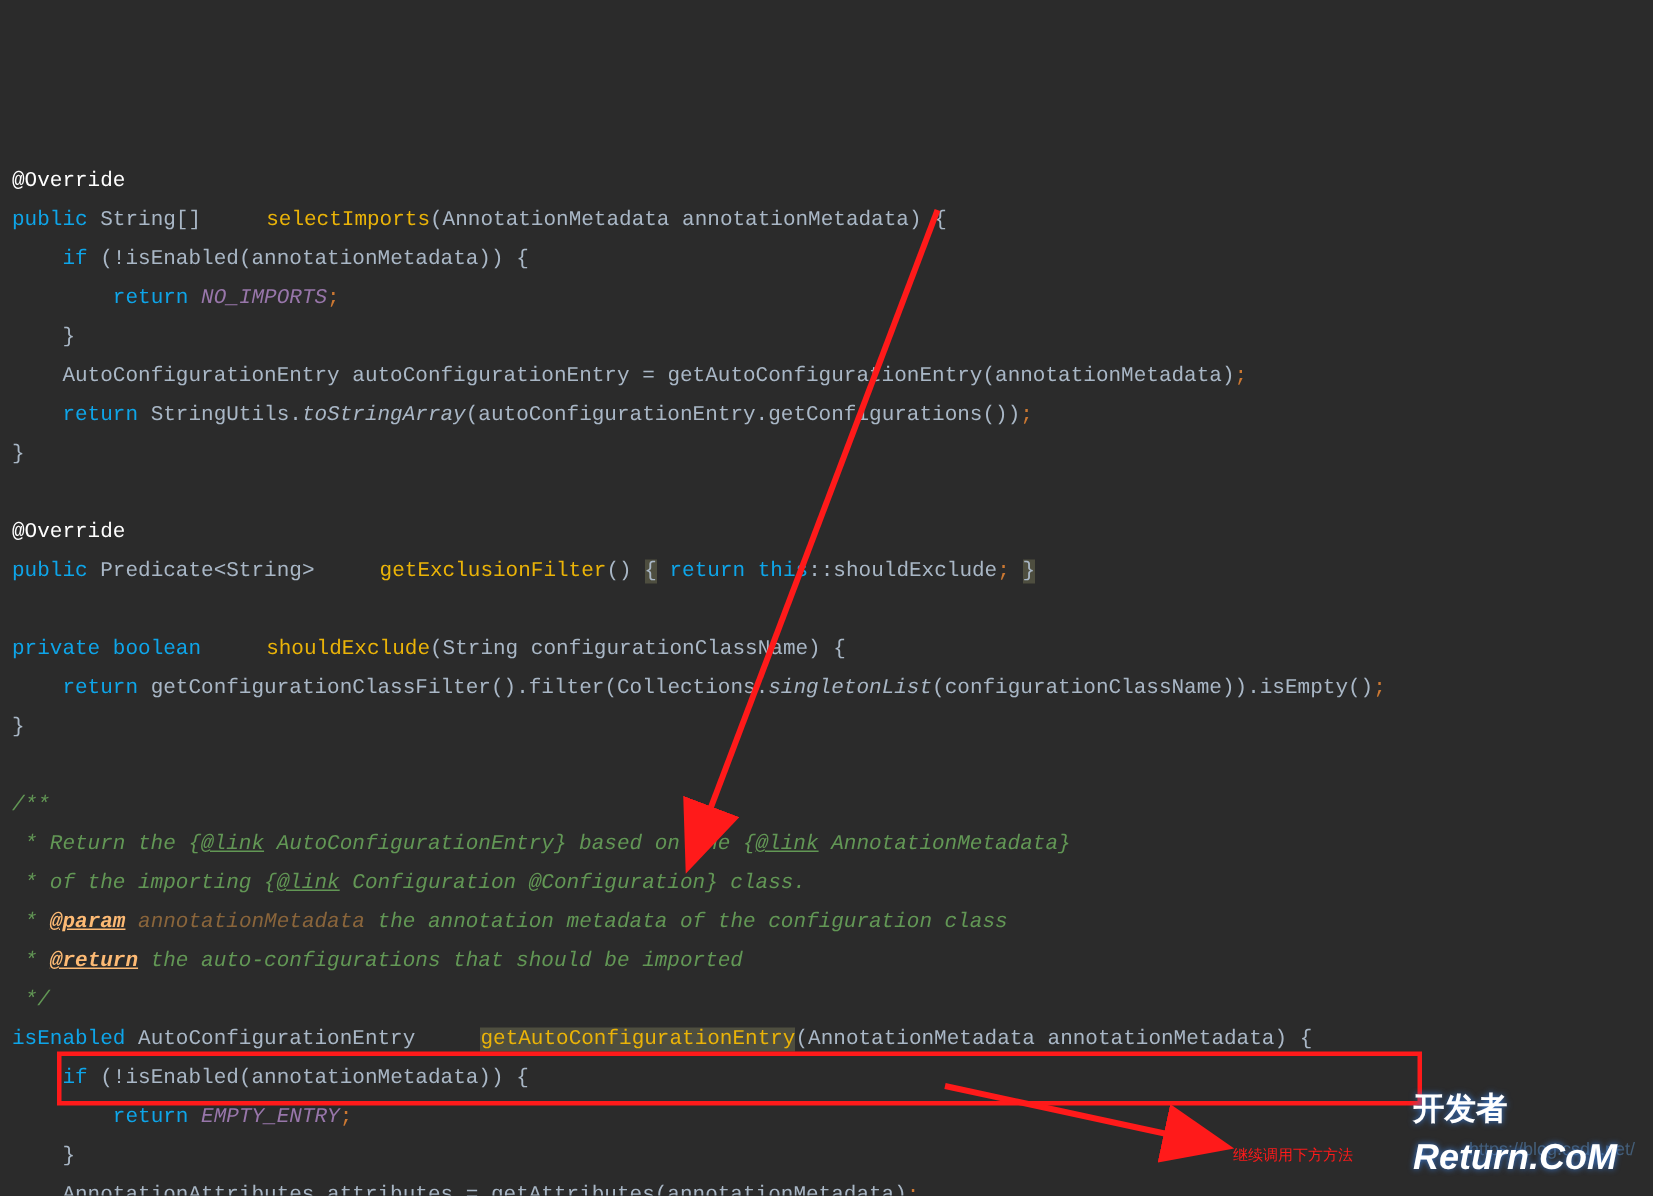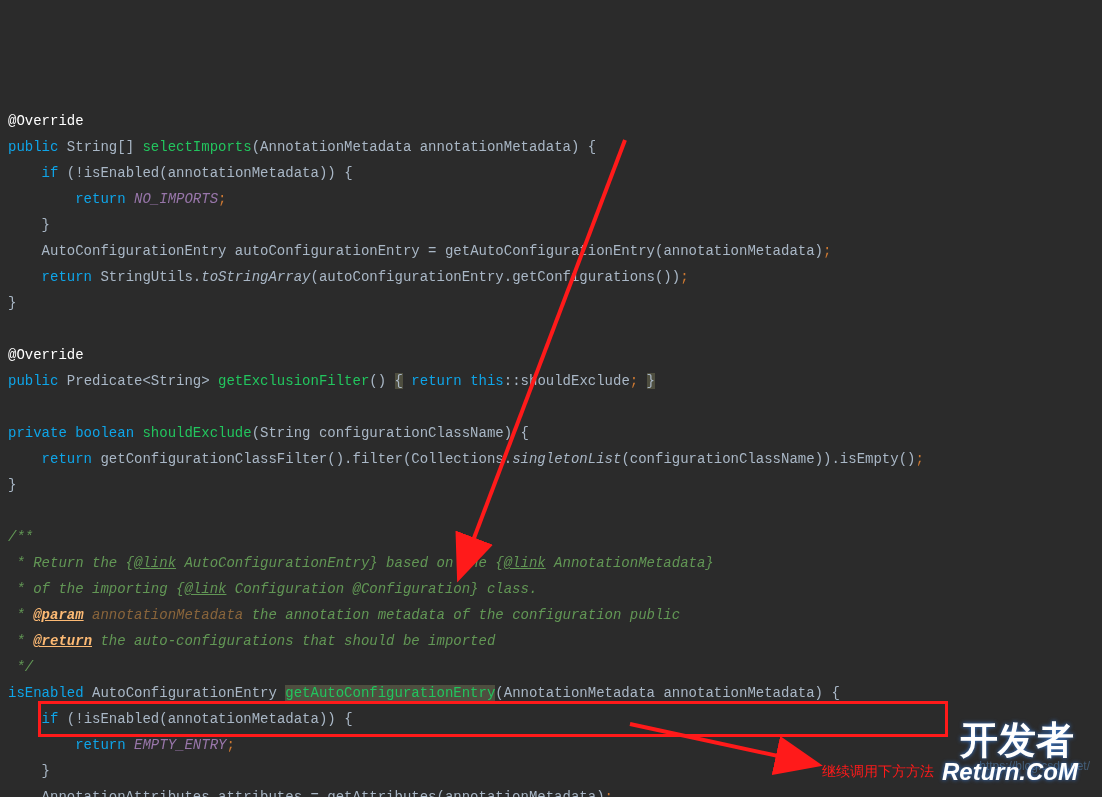--- a/index.html
+++ b/index.html
@@ -12,21 +12,21 @@
     padding: 4px 8px;
     white-space: pre;
     overflow: hidden;
     width: 1102px;
     height: 797px;
     position: relative;
   }
   .code { position: relative; z-index: 1; }
   .k-annotation { color: #ffffff; }
   .k-keyword { color: #0ea5e9; }
-  .k-method-decl { color: #22c55e; }
+  .k-method-decl { color: #eab308; margin-left: 35px; }
   .k-method-static { color: #a9b7c6; font-style: italic; }
   .k-field { color: #9876aa; font-style: italic; }
   .k-doc { color: #629755; font-style: italic; }
   .k-doc-tag { color: #fdba74; font-style: italic; text-decoration: underline; font-weight: bold; }
   .k-doc-link { color: #629755; font-style: italic; text-decoration: underline; }
   .k-doc-param { color: #8a653b; font-style: italic; }
   .k-paren { color: #a9b7c6; }
   .k-semi { color: #cc7832; }
   .hl-bg { background: #4e4e3f; }
   .red-box {
@@ -52,35 +52,35 @@
     z-index:3;
   }
   .logo-overlay {
     position:absolute;
     right:0; bottom:0;
     width:160px; height:70px;
     z-index:7;
     font-family: sans-serif;
   }
   .logo-overlay .zh {
-    position:absolute; top:0; left:18px;
-    color:#fff; font-weight:bold; font-size:38px;
+    position:absolute; top:0; left:0;
+    color:#fff; font-weight:bold; font-size:21px;
     text-shadow:0 0 4px #3a7bd5;
   }
   .logo-overlay .en {
     position:absolute; top:32px; left:0;
     color:#fff; font-weight:bold; font-size:24px;
     text-shadow:0 0 4px #3a7bd5;
     font-style:italic;
   }
   .red-annot-text {
     position:absolute;
     color:#ff1a1a;
     font-family: sans-serif;
-    font-size:14px;
+    font-size:10px;
     z-index:6;
   }
 </style>
 </head>
 <body>
 
 
 
 <div class="code"><span class="k-annotation">@Override</span>
 <span class="k-keyword">public</span> <span>String[]</span> <span class="k-method-decl">selectImports</span><span class="k-paren">(</span><span>AnnotationMetadata</span> <span>annotationMetadata</span><span class="k-paren">)</span> <span class="k-paren">{</span>
@@ -94,21 +94,21 @@
 <span class="k-annotation">@Override</span>
 <span class="k-keyword">public</span> <span>Predicate&lt;String&gt;</span> <span class="k-method-decl">getExclusionFilter</span><span class="k-paren">()</span> <span class="hl-bg k-paren">{</span> <span class="k-keyword">return</span> <span class="k-keyword">this</span>::<span>shouldExclude</span><span class="k-semi">;</span> <span class="hl-bg k-paren">}</span>
 
 <span class="k-keyword">private</span> <span class="k-keyword">boolean</span> <span class="k-method-decl">shouldExclude</span><span class="k-paren">(</span><span>String</span> <span>configurationClassName</span><span class="k-paren">)</span> <span class="k-paren">{</span>
     <span class="k-keyword">return</span> <span>getConfigurationClassFilter</span><span class="k-paren">()</span>.<span>filter</span><span class="k-paren">(</span><span>Collections</span>.<span class="k-method-static">singletonList</span><span class="k-paren">(</span><span>configurationClassName</span><span class="k-paren">))</span>.<span>isEmpty</span><span class="k-paren">()</span><span class="k-semi">;</span>
 <span class="k-paren">}</span>
 
 <span class="k-doc">/**</span>
 <span class="k-doc"> * Return the {</span><span class="k-doc-link">@link</span><span class="k-doc"> AutoConfigurationEntry} based on the {</span><span class="k-doc-link">@link</span><span class="k-doc"> AnnotationMetadata}</span>
 <span class="k-doc"> * of the importing {</span><span class="k-doc-link">@link</span><span class="k-doc"> Configuration @Configuration} class.</span>
-<span class="k-doc"> * </span><span class="k-doc-tag">@param</span><span class="k-doc-param"> annotationMetadata</span><span class="k-doc"> the annotation metadata of the configuration public</span>
+<span class="k-doc"> * </span><span class="k-doc-tag">@param</span><span class="k-doc-param"> annotationMetadata</span><span class="k-doc"> the annotation metadata of the configuration class</span>
 <span class="k-doc"> * </span><span class="k-doc-tag">@return</span><span class="k-doc"> the auto-configurations that should be imported</span>
 <span class="k-doc"> */</span>
 <span class="k-keyword">isEnabled</span> <span>AutoConfigurationEntry</span> <span class="k-method-decl hl-bg">getAutoConfigurationEntry</span><span class="k-paren">(</span><span>AnnotationMetadata</span> <span>annotationMetadata</span><span class="k-paren">)</span> <span class="k-paren">{</span>
     <span class="k-keyword">if</span> <span class="k-paren">(!</span><span>isEnabled</span><span class="k-paren">(</span><span>annotationMetadata</span><span class="k-paren">))</span> <span class="k-paren">{</span>
         <span class="k-keyword">return</span> <span class="k-field">EMPTY_ENTRY</span><span class="k-semi">;</span>
     <span class="k-paren">}</span>
     <span>AnnotationAttributes</span> <span>attributes</span> = <span>getAttributes</span><span class="k-paren">(</span><span>annotationMetadata</span><span class="k-paren">)</span><span class="k-semi">;</span>
       =  
      = 
       =  </div>

